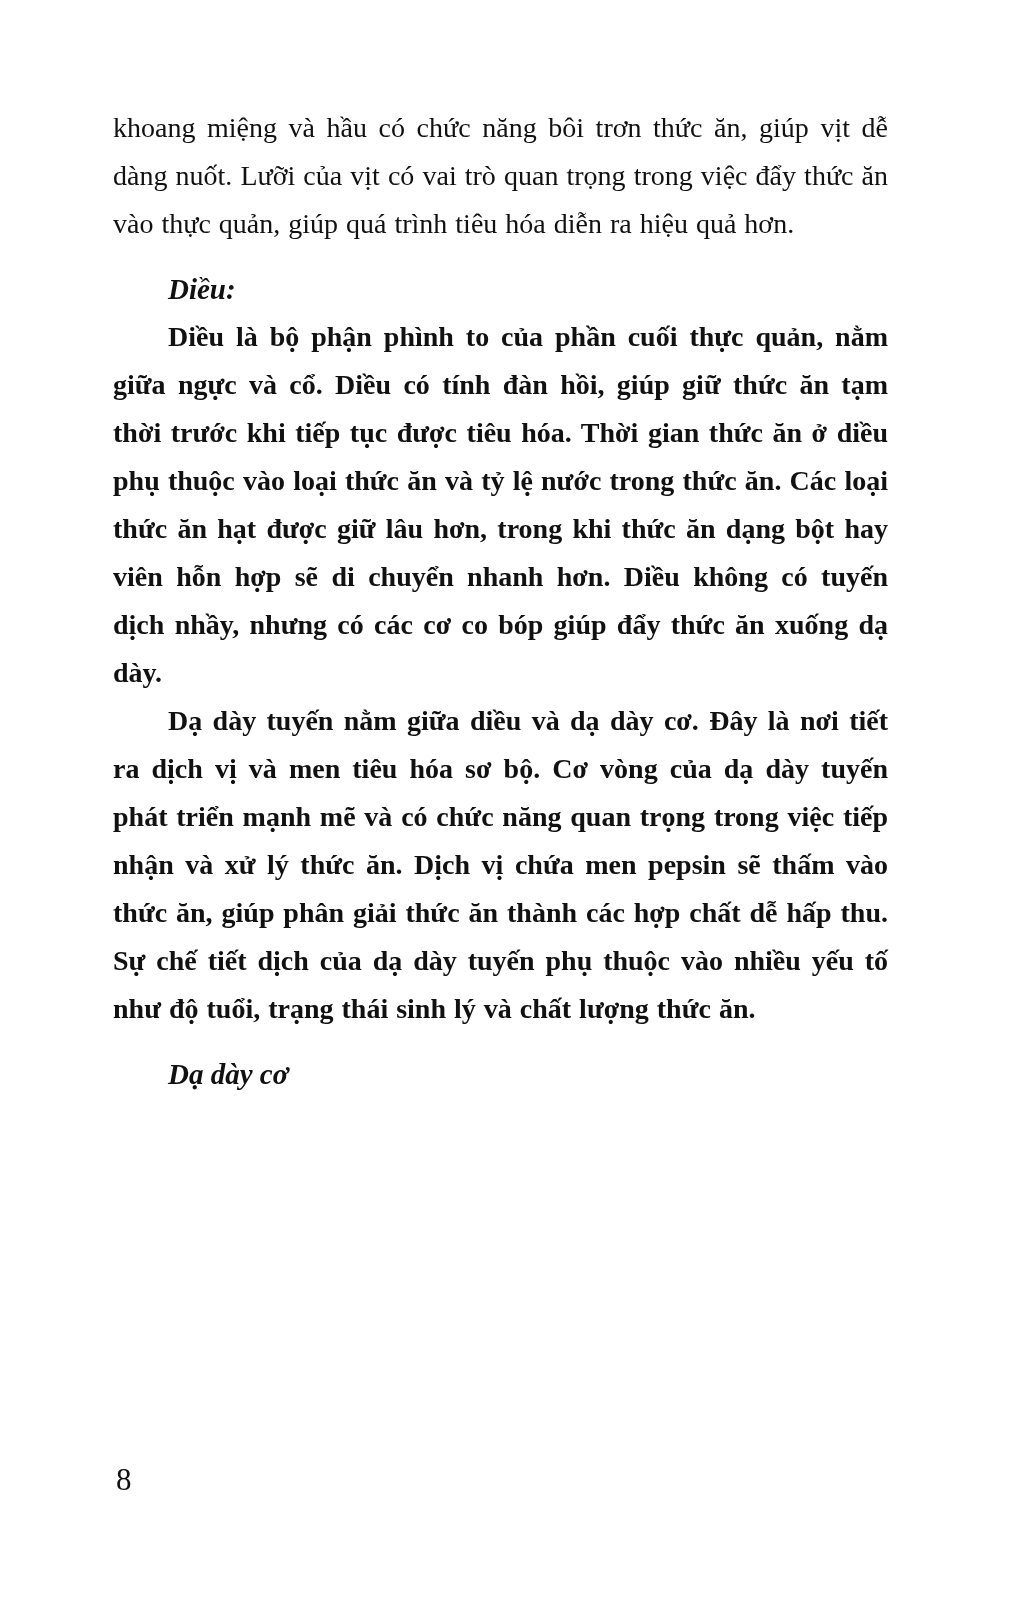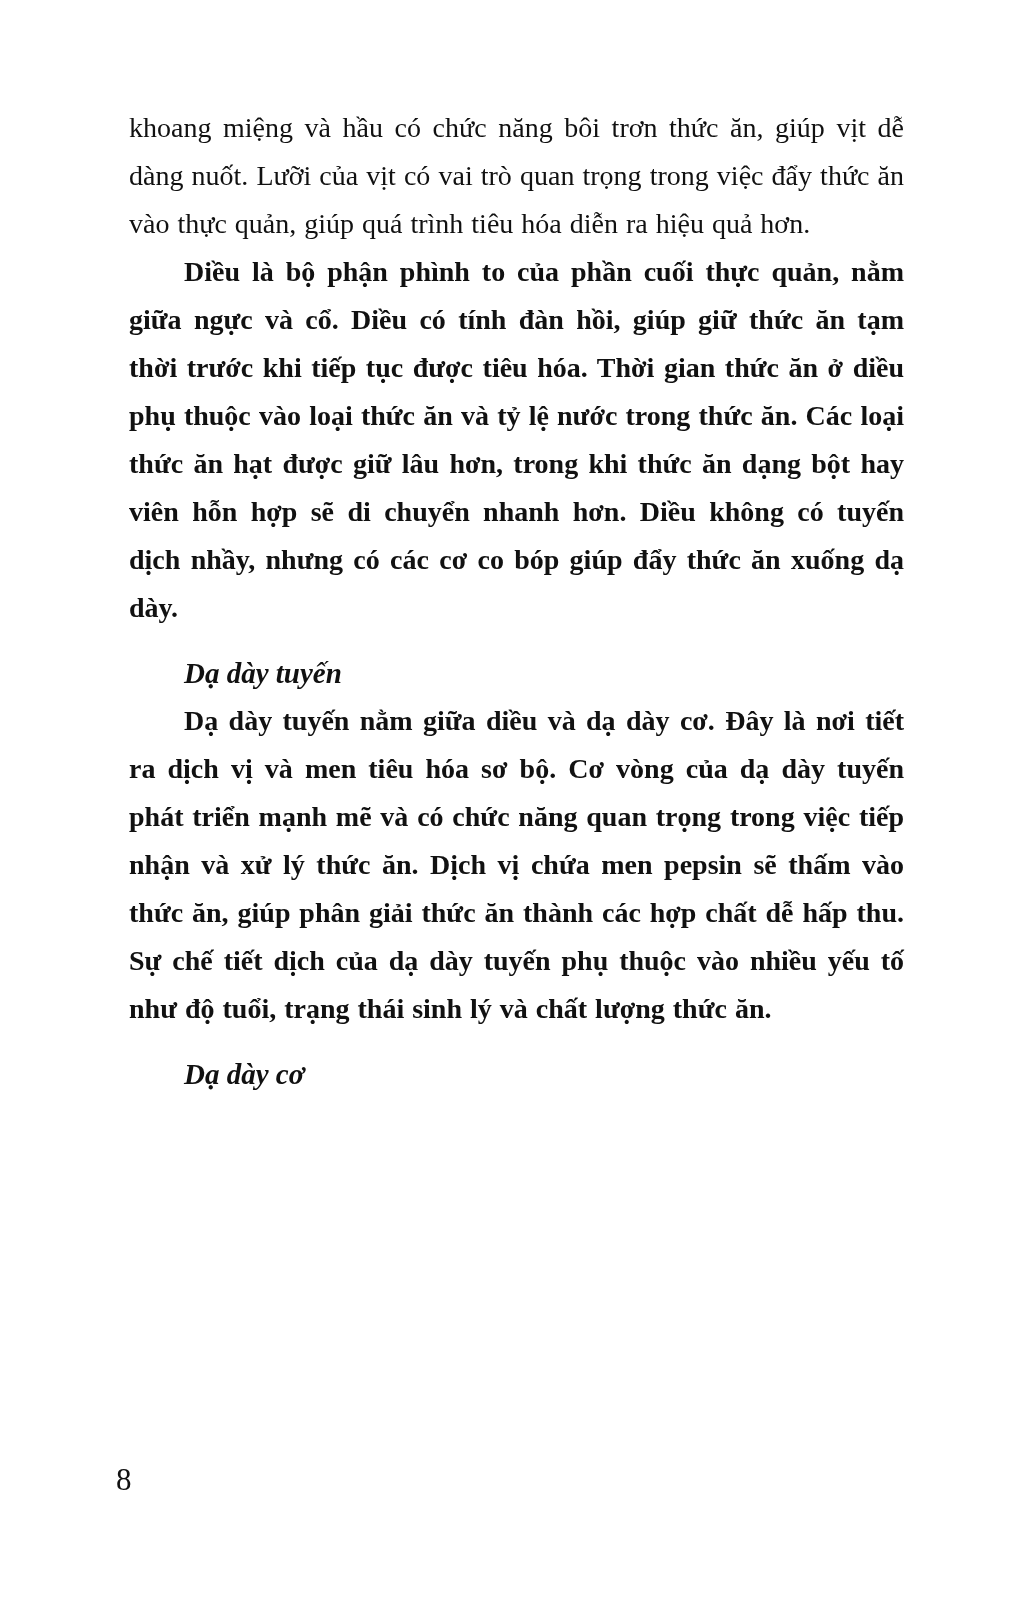--- a/index.html
+++ b/index.html
@@ -13,21 +13,20 @@
     color: #111111;
     font-family: "Liberation Serif", serif;
     position: relative;
     overflow: hidden;
   }
   .page {
     position: absolute;
     left: 113px;
     top: 104px;
     width: 775px;
-    margin-left: 16px;
   }
   p.body-par {
     margin: 0;
     font-size: 28px;
     line-height: 48px;
     text-align: justify;
     letter-spacing: 0px;
     word-spacing: 1px;
   }
   p.indent {
@@ -51,24 +50,24 @@
     color: #111111;
   }
 </style>
 </head>
 <body>
 
 <div class="page">
 
   <p class="body-par">khoang miệng và hầu có chức năng bôi trơn thức ăn, giúp vịt dễ dàng nuốt. Lưỡi của vịt có vai trò quan trọng trong việc đẩy thức ăn vào thực quản, giúp quá trình tiêu hóa diễn ra hiệu quả hơn.</p>
 
+  <h3 class="heading">Diều:</h3>
 
   <p class="body-par indent">Diều là bộ phận phình to của phần cuối thực quản, nằm giữa ngực và cổ. Diều có tính đàn hồi, giúp giữ thức ăn tạm thời trước khi tiếp tục được tiêu hóa. Thời gian thức ăn ở diều phụ thuộc vào loại thức ăn và tỷ lệ nước trong thức ăn. Các loại thức ăn hạt được giữ lâu hơn, trong khi thức ăn dạng bột hay viên hỗn hợp sẽ di chuyển nhanh hơn. Diều không có tuyến dịch nhầy, nhưng có các cơ co bóp giúp đẩy thức ăn xuống dạ dày.</p>
 
-  <h3 class="heading">Dạ dày tuyến</h3>
 
   <p class="body-par indent">Dạ dày tuyến nằm giữa diều và dạ dày cơ. Đây là nơi tiết ra dịch vị và men tiêu hóa sơ bộ. Cơ vòng của dạ dày tuyến phát triển mạnh mẽ và có chức năng quan trọng trong việc tiếp nhận và xử lý thức ăn. Dịch vị chứa men pepsin sẽ thấm vào thức ăn, giúp phân giải thức ăn thành các hợp chất dễ hấp thu. Sự chế tiết dịch của dạ dày tuyến phụ thuộc vào nhiều yếu tố như độ tuổi, trạng thái sinh lý và chất lượng thức ăn.</p>
 
   <h3 class="heading">Dạ dày cơ</h3>
 
 
 </div>
 
 <div class="page-number">8</div>
 

